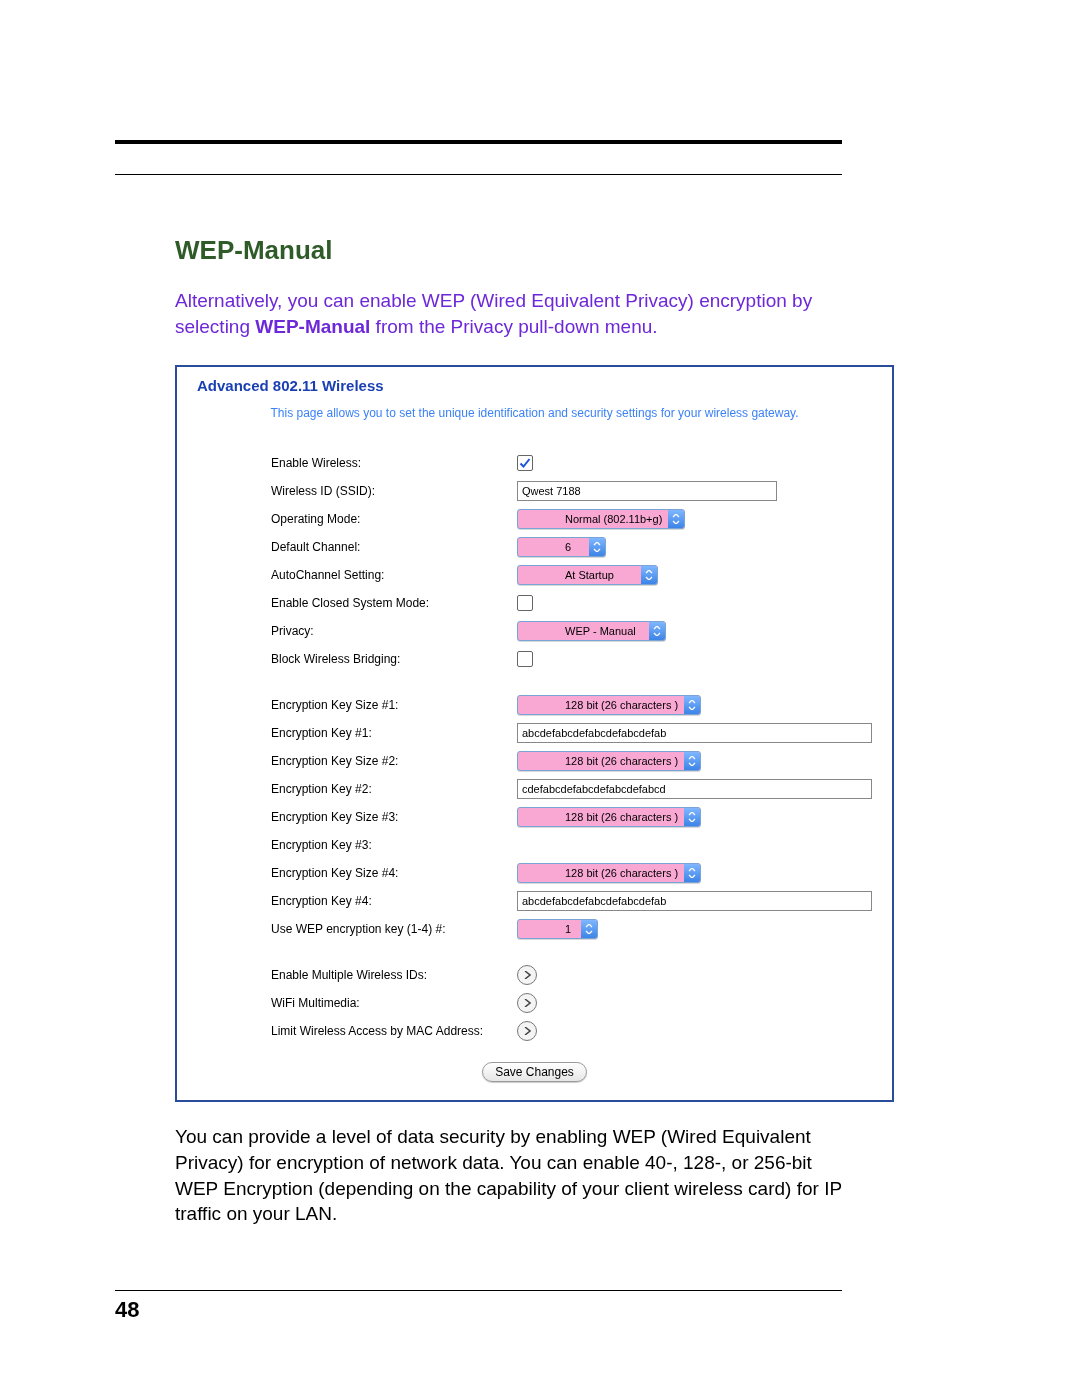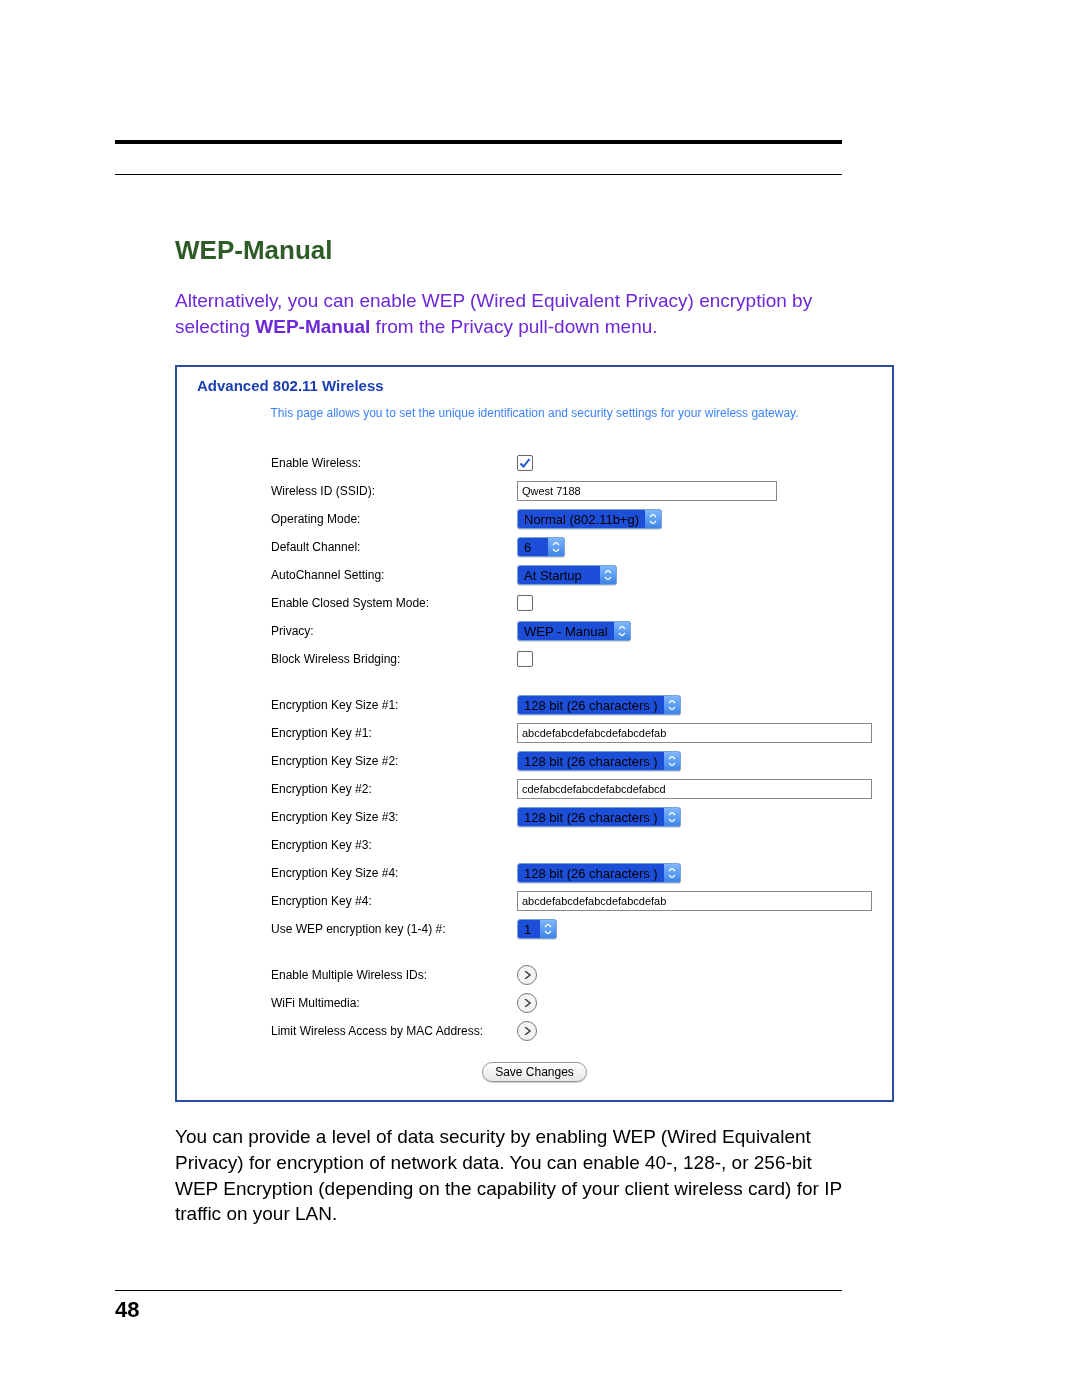--- a/index.html
+++ b/index.html
@@ -12,21 +12,21 @@
   .tail-para{font-size:19px;line-height:1.35;margin:22px 0 0 60px;color:#000;}
   .panel{border:2px solid #2a4d9b;margin-left:60px;width:719px;box-sizing:border-box;padding:10px 20px 18px 20px;background:#fff;}
   .panel-title{font-family:Verdana,Arial,sans-serif;font-size:15px;font-weight:bold;color:#1a3fb3;margin:0 0 12px 0;}
   .panel-desc{font-family:Verdana,Arial,sans-serif;font-size:12px;color:#3b82f6;text-align:center;margin:0 0 32px 0;}
   .form-area{margin-left:26px;}
   .row{display:flex;align-items:center;min-height:22px;margin-bottom:6px;font-family:Verdana,Arial,sans-serif;font-size:12px;color:#000;margin-left:48px;}
   .row .lab{width:246px;flex:0 0 246px;}
   .spacer{height:18px;}
   .text-in{width:250px;height:16px;font-size:11px;padding:1px 4px;border:1px solid #888;background:#fff;}
   .wide-in{width:400px;}
-  .select{display:inline-flex;align-items:stretch;border:1px solid #7aa3d6;border-radius:3px;height:18px;background:#1d4ed8;overflow:hidden;font-size:13px;box-shadow:0 1px 0 rgba(0,0,0,0.15);}
+  .select{display:inline-flex;align-items:stretch;border:1px solid #7aa3d6;border-radius:3px;height:18px;background:#f9a8d4;overflow:hidden;font-size:11px;box-shadow:0 1px 0 rgba(0,0,0,0.15);padding-left:41px;}
   .select .sel-val{padding:1px 6px 1px 6px;display:flex;align-items:center;white-space:nowrap;}
   .select .sel-btn{width:16px;background:linear-gradient(#7fb7ff,#3d84e6);display:flex;align-items:center;justify-content:center;}
   .sel-btn svg{width:8px;height:10px;display:block;}
   .cb{width:14px;height:14px;border:1px solid #666;border-radius:2px;background:#fff;display:inline-flex;align-items:center;justify-content:center;}
   .cb.checked svg{width:12px;height:12px;display:block;}
   .arrow-btn{width:18px;height:18px;border:1px solid #777;border-radius:50%;display:inline-flex;align-items:center;justify-content:center;background:#f4f4f4;}
   .arrow-btn svg{width:8px;height:8px;}
   .save-row{text-align:center;margin-top:20px;text-decoration:underline;}
   .save-btn{display:inline-block;font-family:"Lucida Grande",Arial,sans-serif;font-size:12px;padding:2px 12px;border:1px solid #9a9a9a;border-radius:12px;background:linear-gradient(#fff,#e6e6e6);box-shadow:0 1px 1px rgba(0,0,0,0.2);}
   .bottom-rule{border-top:1px solid #000;height:0;position:absolute;left:115px;right:110px;bottom:106px;}

